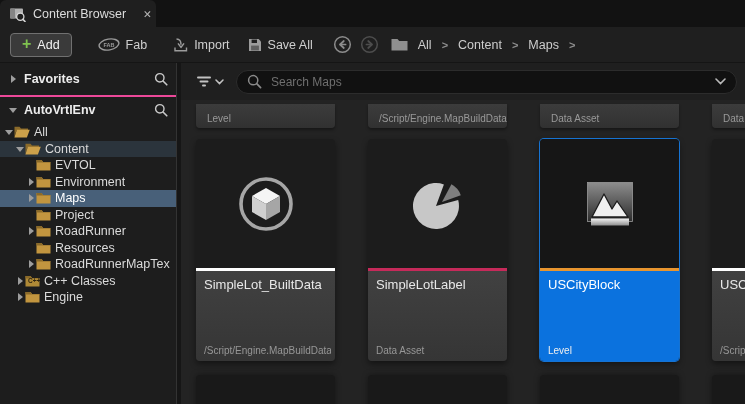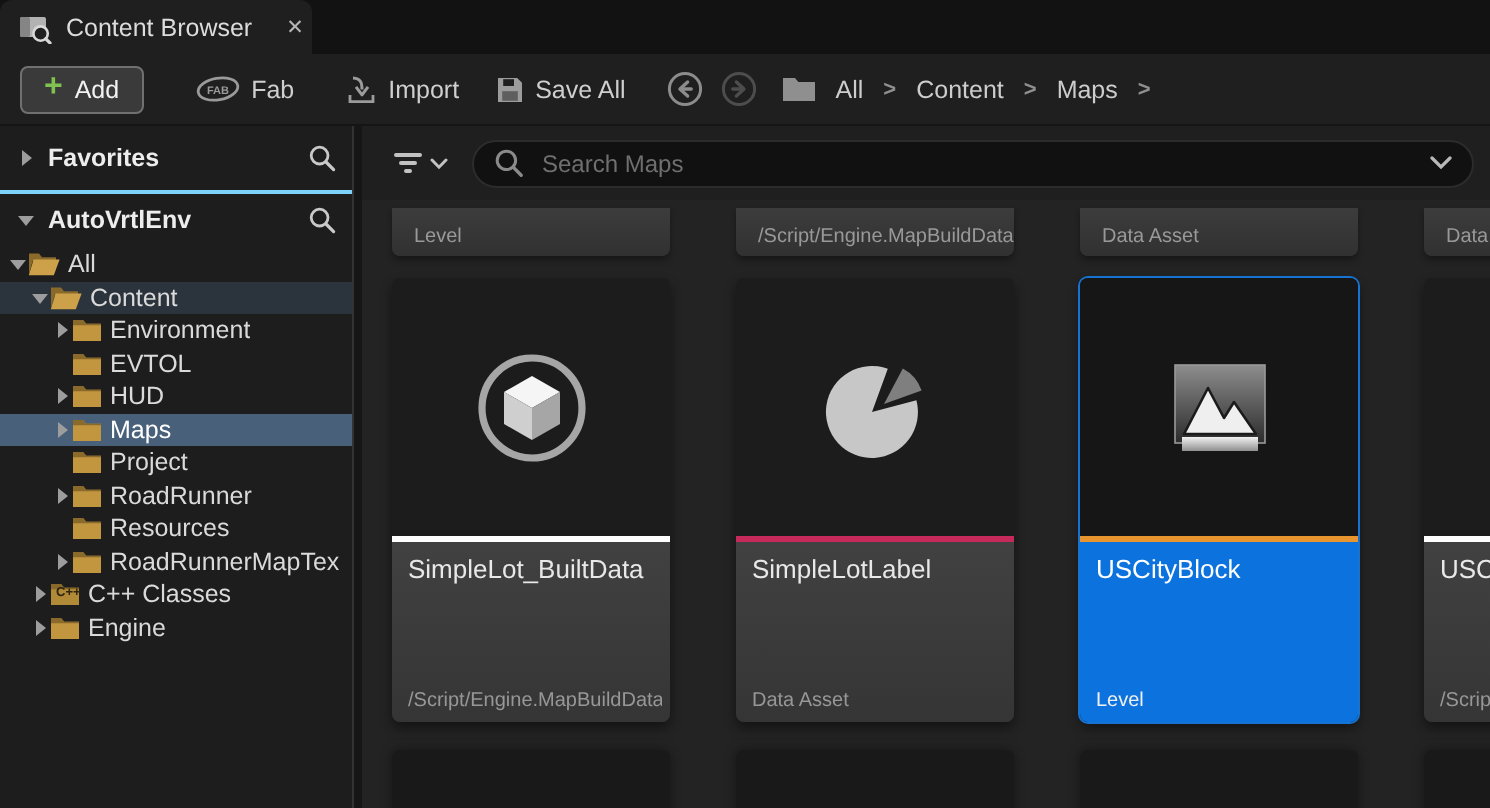--- a/index.html
+++ b/index.html
@@ -27,21 +27,21 @@
   #breadcrumb{display:flex;align-items:center;gap:10px;margin-left:10px;font-size:12.5px;color:#cdcdcd;}
   #breadcrumb .crumb-sep{color:#8f8f8f;font-weight:bold;font-size:11px;}
 
   
   #sidebar{position:absolute;left:0;top:63px;width:176px;height:341px;background:#1d1d1d;overflow:hidden;}
   #splitter{position:absolute;left:176px;top:63px;width:5px;height:341px;background:#161616;border-left:1px solid #333;}
   #content{position:absolute;left:181px;top:63px;width:564px;height:341px;background:#1f1f1f;}
 
   
   .side-header{display:flex;align-items:center;padding:0 8px;gap:6px;}
-  #fav-header{height:34px;border-bottom:2px solid #7dd3fc;justify-content:center;}
+  #fav-header{height:34px;border-bottom:2px solid #ec4899;justify-content:center;}
   #col-header{height:26px;}
   .side-header .h-label{font-size:12.5px;font-weight:bold;color:#ededed;flex:1;}
   .arr{width:10px;height:10px;position:relative;flex:none;}
   .arr.collapsed::before{content:"";position:absolute;left:3px;top:1px;
     border-left:5px solid #9d9d9d;border-top:4px solid transparent;border-bottom:4px solid transparent;}
   .arr.expanded::before{content:"";position:absolute;left:1px;top:3px;
     border-top:5px solid #9d9d9d;border-left:4px solid transparent;border-right:4px solid transparent;}
   #tree{margin-top:1px;}
   .tree-row{height:16.5px;display:flex;align-items:center;white-space:nowrap;overflow:hidden;
             font-size:12.5px;color:#dadada;}
@@ -207,48 +207,38 @@
           <span class="arr expanded"></span>
           <span class="f-icon">
             <svg width="16" height="12" viewBox="0 0 16 12">
       <path d="M0.5 0.8 h5 l1.5 1.8 H14 V4.6 H2.3 L0.5 11 Z" fill="#8a6a2a"></path>
       <path d="M2.8 3.8 H15.8 L12.9 11.6 H0.4 Z" fill="#cda14a"></path>
             </svg>
           </span>
           <span class="t-label">Content</span>
         </div>
         <div class="tree-row" style="padding-left: 26px;">
+          <span class="arr"></span>
+          <span class="f-icon">
+            <svg width="15" height="12" viewBox="0 0 15 12">
+  <path d="M0.5 1 h5 l1.6 1.9 H14.5 V11.5 H0.5 Z" fill="#c2953f"></path>
+  <path d="M0.5 1 h5 l1.6 1.9 H14.5 V3.6 H0.5 Z" fill="#8a6a2a"></path>
+            </svg>
+          </span>
+          <span class="t-label">EVTOL</span>
+        </div>
+        <div class="tree-row" style="padding-left: 26px;">
           <span class="arr collapsed"></span>
           <span class="f-icon">
             <svg width="15" height="12" viewBox="0 0 15 12">
   <path d="M0.5 1 h5 l1.6 1.9 H14.5 V11.5 H0.5 Z" fill="#c2953f"></path>
   <path d="M0.5 1 h5 l1.6 1.9 H14.5 V3.6 H0.5 Z" fill="#8a6a2a"></path>
             </svg>
           </span>
           <span class="t-label">Environment</span>
-        </div>
-        <div class="tree-row" style="padding-left: 26px;">
-          <span class="arr"></span>
-          <span class="f-icon">
-            <svg width="15" height="12" viewBox="0 0 15 12">
-  <path d="M0.5 1 h5 l1.6 1.9 H14.5 V11.5 H0.5 Z" fill="#c2953f"></path>
-  <path d="M0.5 1 h5 l1.6 1.9 H14.5 V3.6 H0.5 Z" fill="#8a6a2a"></path>
-            </svg>
-          </span>
-          <span class="t-label">EVTOL</span>
-        </div>
-        <div class="tree-row" style="padding-left: 26px;">
-          <span class="arr collapsed"></span>
-          <span class="f-icon">
-            <svg width="15" height="12" viewBox="0 0 15 12">
-  <path d="M0.5 1 h5 l1.6 1.9 H14.5 V11.5 H0.5 Z" fill="#c2953f"></path>
-  <path d="M0.5 1 h5 l1.6 1.9 H14.5 V3.6 H0.5 Z" fill="#8a6a2a"></path>
-            </svg>
-          </span>
-          <span class="t-label">HUD</span>
         </div>
         <div class="tree-row" style="padding-left: 26px; background: rgb(72, 96, 121);">
           <span class="arr collapsed"></span>
           <span class="f-icon">
             <svg width="15" height="12" viewBox="0 0 15 12">
   <path d="M0.5 1 h5 l1.6 1.9 H14.5 V11.5 H0.5 Z" fill="#c2953f"></path>
   <path d="M0.5 1 h5 l1.6 1.9 H14.5 V3.6 H0.5 Z" fill="#8a6a2a"></path>
             </svg>
           </span>
           <span class="t-label" style="color: rgb(255, 255, 255);">Maps</span>

